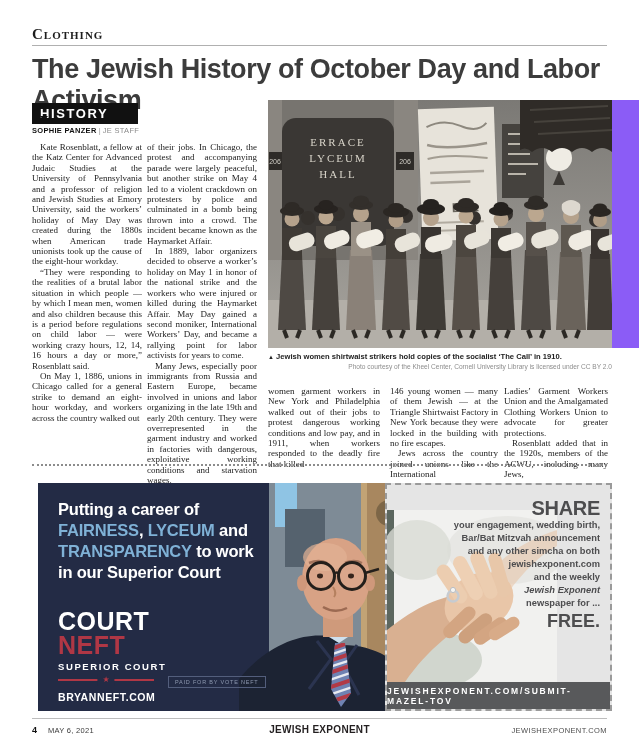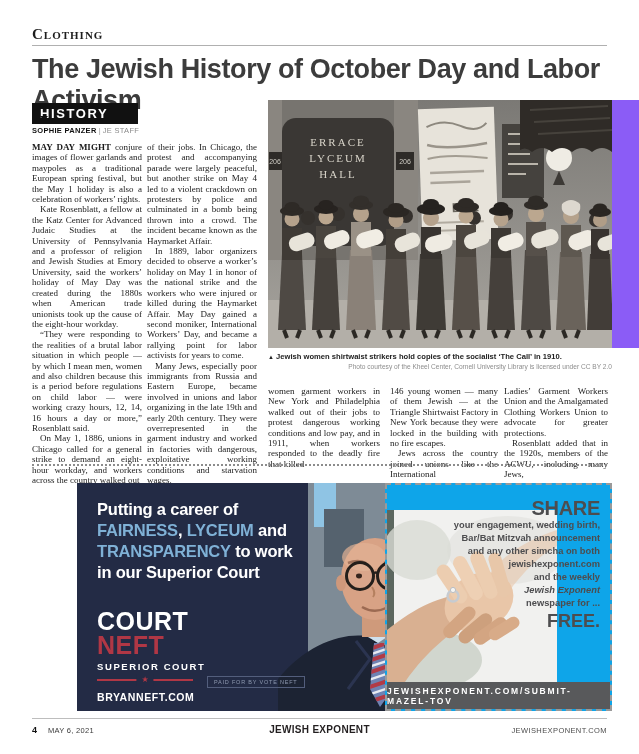--- a/index.html
+++ b/index.html
@@ -35,37 +35,37 @@
   
   .photo-wrap{position:absolute;left:268px;top:100px;width:407px;height:248px;background:#8b5cf6;}
   .photo-wrap svg{display:block;}
   .caption-row{position:absolute;left:268px;top:352px;width:344px;}
   .caption{font-family:"Liberation Sans",sans-serif;font-size:7.6px;font-weight:bold;color:#222;line-height:9px;}
   .cap-marker{font-size:6px;color:#222;}
   .credit{font-family:"Liberation Sans",sans-serif;font-size:6.6px;color:#8d8d8d;text-align:right;margin-top:1px;}
   
   .dotted-rule{position:absolute;left:32px;top:464px;width:575px;border-top:2px dotted #8c8c8c;}
   
-  .ad-left{position:absolute;left:38px;top:483px;width:376px;height:228px;background:#232b45;overflow:hidden;margin-left:39px;}
+  .ad-left{position:absolute;left:38px;top:483px;width:376px;height:228px;background:#232b45;overflow:hidden;}
   .ad-left-photo{position:absolute;right:0;top:0;width:175px;height:228px;}
   .ad-left-copy{position:absolute;left:20px;top:16px;width:215px;z-index:2;
         font-family:"Liberation Sans",sans-serif;color:#fff;}
   .ad-line{font-size:16.5px;line-height:21px;font-weight:600;letter-spacing:-0.2px;}
   .hl-blue{color:#7fb1d6;font-weight:bold;}
   .ad-name{margin-top:26px;font-size:25px;font-weight:800;line-height:24px;letter-spacing:0.5px;}
   .ad-name .last{color:#b03745;text-align:right;}
   .ad-office{margin-top:4px;font-size:9.5px;font-weight:bold;letter-spacing:1.6px;}
   .ad-divider{position:relative;width:96px;border-top:2px solid #b03745;margin-top:7px;}
   .ad-divider .star{position:absolute;left:50%;top:-7px;transform:translateX(-50%);
         background:#232b45;padding:0 5px;color:#b03745;font-size:8px;line-height:12px;}
   .ad-site{margin-top:10px;font-size:10.5px;font-weight:bold;letter-spacing:0.6px;}
   .ad-disclaimer{position:absolute;left:130px;bottom:23px;z-index:2;font-family:"Liberation Sans",sans-serif;
         font-size:5.5px;letter-spacing:0.8px;color:#8e99b0;border:1px solid #535e7c;padding:2px 6px;}
   
-  .ad-right{position:absolute;left:385px;top:483px;width:223px;height:224px;background:#0ea5e9;
+  .ad-right{position:absolute;left:385px;top:483px;width:223px;height:224px;background:#e5e5e5;
         border:2px dashed #9a9a9a;overflow:hidden;}
   .ad-right-photo{position:absolute;left:0;bottom:27px;width:170px;height:172px;}
   .ad-right-copy{position:absolute;right:10px;top:12px;width:170px;z-index:2;text-align:right;
         font-family:"Liberation Sans",sans-serif;color:#4d4d4f;}
   .share{font-size:20px;font-weight:800;letter-spacing:-0.3px;line-height:22px;}
   .ad-r-line{font-size:9.3px;line-height:13px;font-weight:600;}
   .ad-r-bold{font-weight:800;}
   .ad-r-italic{font-style:italic;font-weight:600;}
   .free{font-size:18px;font-weight:800;line-height:22px;}
   .ad-right-bar{position:absolute;left:0;bottom:0;width:100%;height:27px;background:#58595b;z-index:3;
@@ -93,21 +93,20 @@
 
   <div class="kicker">
     <span class="kicker-box">HISTORY</span>
     <span class="kicker-arrow"></span>
   </div>
   <div class="byline">
     <span class="byline-name">SOPHIE PANZER</span><span class="byline-sep"> | </span><span class="byline-role">JE STAFF</span>
   </div>
 
   <div class="col col1">
-    <p class="noindent"><span class="lead-in">MAY DAY MIGHT</span><span> conjure images of flower garlands and maypoles as a traditional European spring festival, but the May 1 holiday is also a celebration of workers’ rights.</span></p>
     <p>Kate Rosenblatt, a fellow at the Katz Center for Advanced Judaic Studies at the University of Pennsylvania and a professor of religion and Jewish Studies at Emory University, said the workers’ holiday of May Day was created during the 1880s when American trade unionists took up the cause of the eight-hour workday.</p>
     <p>“They were responding to the realities of a brutal labor situation in which people — by which I mean men, women and also children because this is a period before regulations on child labor — were working crazy hours, 12, 14, 16 hours a day or more,” Rosenblatt said.</p>
     <p>On May 1, 1886, unions in Chicago called for a general strike to demand an eight-hour workday, and workers across the country walked out</p>
   </div>
   <div class="col col2">
     <p class="noindent">of their jobs. In Chicago, the protest and accompanying parade were largely peaceful, but another strike on May 4 led to a violent crackdown on protesters by police and culminated in a bomb being thrown into a crowd. The incident became known as the Haymarket Affair.</p>
     <p>In 1889, labor organizers decided to observe a worker’s holiday on May 1 in honor of the national strike and the workers who were injured or killed during the Haymarket Affair. May Day gained a second moniker, International Workers’ Day, and became a rallying point for labor activists for years to come.</p>
     <p>Many Jews, especially poor immigrants from Russia and Eastern Europe, became involved in unions and labor organizing in the late 19th and early 20th century. They were overrepresented in the garment industry and worked in factories with dangerous, exploitative working conditions and starvation wages.</p>
     <p>Rosenblatt said Jews participated in famous strikes in 1909, when thousands of Jewish</p>
   </div>

